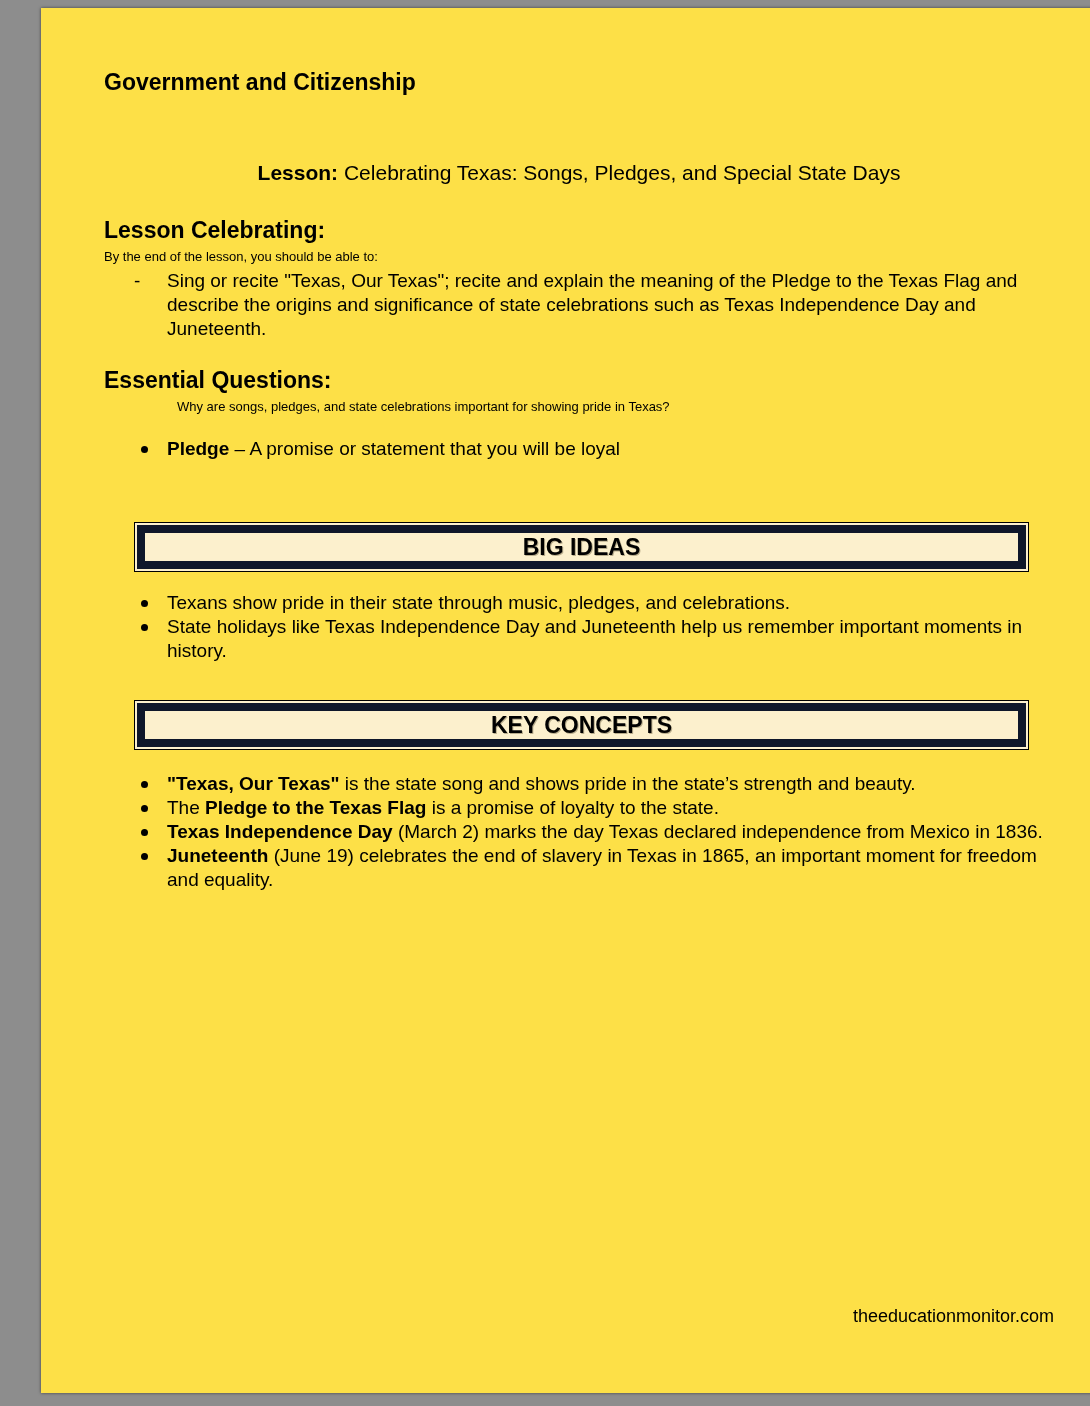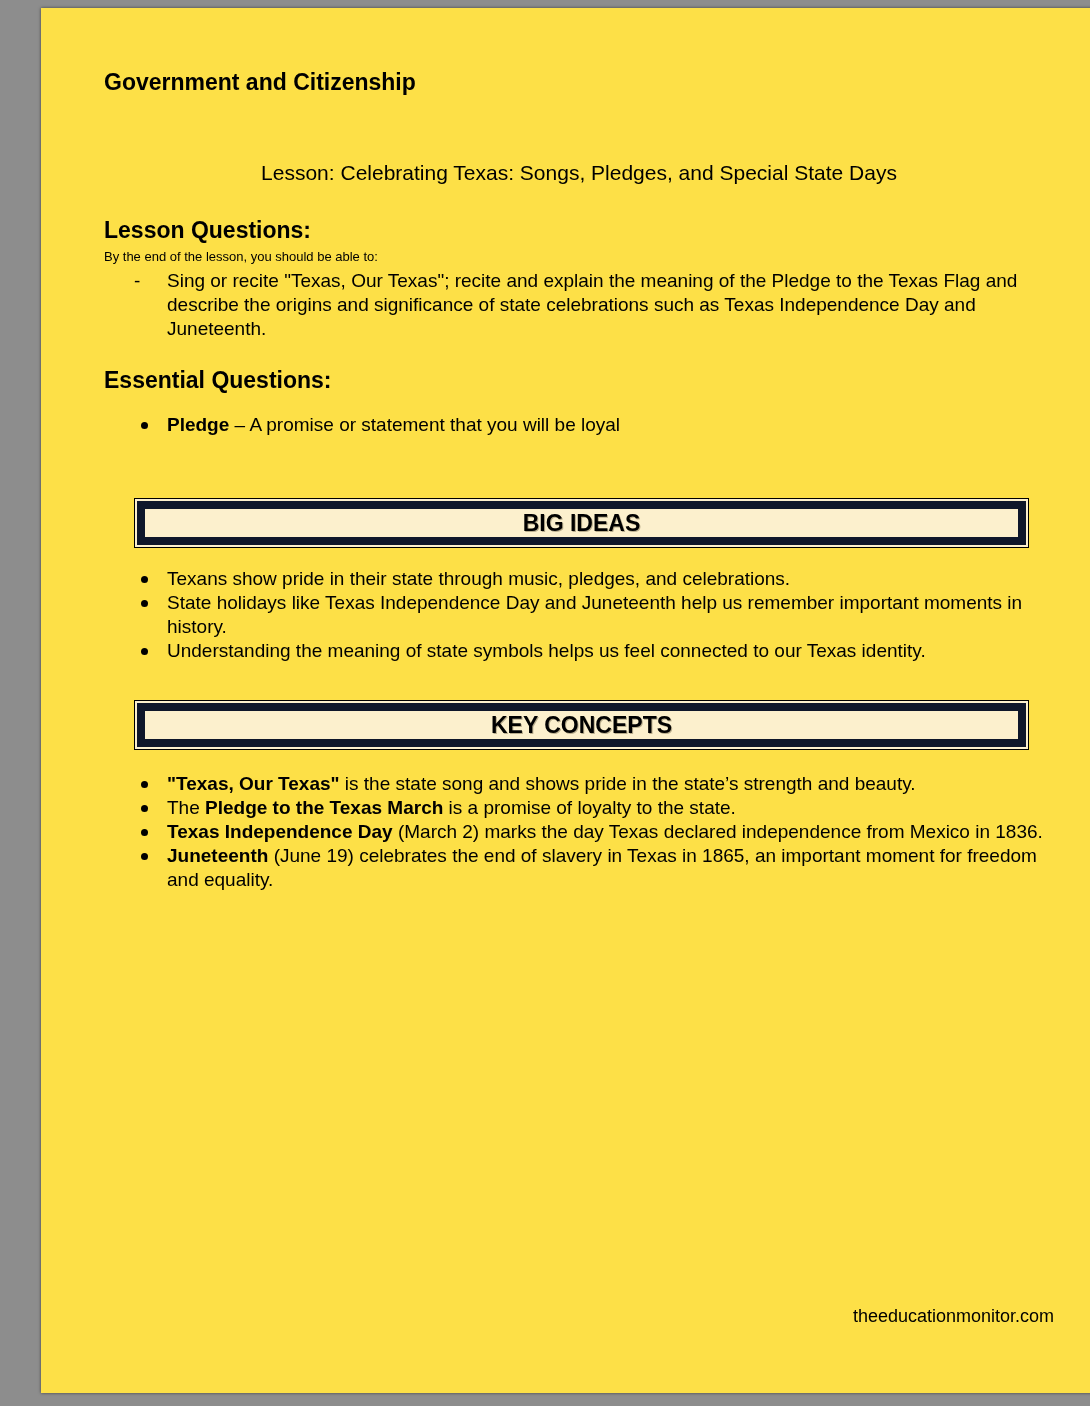--- a/index.html
+++ b/index.html
@@ -24,21 +24,21 @@
     font-size: 23px;
     font-weight: bold;
     line-height: 30px;
   }
   .lesson-line {
     margin-top: 63px;
     font-size: 21px;
     line-height: 26px;
     text-align: center;
   }
-  .lesson-line .lesson-label { font-weight: normal; }
+  .lesson-line .lesson-label { font-weight: bold; }
   h2.section-heading {
     font-size: 23px;
     font-weight: bold;
     line-height: 30px;
   }
   .mt-objectives { margin-top: 29px; }
   .mt-essential  { margin-top: 24px; }
   .mt-vocab      { margin-top: 23px; }
   p.body-text {
     font-size: 13px;
@@ -103,67 +103,64 @@
 <body style="background: rgb(141, 141, 141);">
 
 <div class="page">
 
   <h1 class="course-title">Government and Citizenship</h1>
 
   <div class="lesson-line">
     <span class="lesson-label">Lesson:</span><span> Celebrating Texas: Songs, Pledges, and Special State Days</span>
   </div>
 
-  <h2 class="section-heading mt-objectives">Lesson Questions:</h2>
+  <h2 class="section-heading mt-objectives">Lesson Celebrating:</h2>
   <p class="body-text">By the end of the lesson, you should be able to:</p>
   <ul class="doc-list">
     <li>
       <span class="marker">-</span>
       <span>Sing or recite "Texas, Our Texas"; recite and explain the meaning of the Pledge to the Texas Flag and describe the origins and significance of state celebrations such as Texas Independence Day and Juneteenth.</span>
     </li>
   </ul>
 
   <h2 class="section-heading mt-essential">Essential Questions:</h2>
+  <p class="body-text question-indent">Why are songs, pledges, and state celebrations important for showing pride in Texas?</p>
 
   <ul class="doc-list vocab-list">
     <li>
       <span class="bullet-dot"></span>
       <strong>Pledge</strong><span> – A promise or statement that you will be loyal</span>
     </li>
   </ul>
 
   <div class="banner banner-big" style="background: rgb(252, 240, 205);">
     <div class="banner-inner" style="background: rgb(252, 240, 205);">BIG IDEAS</div>
   </div>
   <ul class="doc-list big-ideas-list">
     <li>
       <span class="bullet-dot"></span>
       <span>Texans show pride in their state through music, pledges, and celebrations.</span>
     </li>
     <li>
       <span class="bullet-dot"></span>
       <span>State holidays like Texas Independence Day and Juneteenth help us remember important moments in history.</span>
     </li>
-    <li>
-      <span class="bullet-dot"></span>
-      <span>Understanding the meaning of state symbols helps us feel connected to our Texas identity.</span>
-    </li>
   </ul>
 
   <div class="banner banner-key" style="background: rgb(252, 240, 205);">
     <div class="banner-inner" style="background: rgb(252, 240, 205);">KEY CONCEPTS</div>
   </div>
   <ul class="doc-list key-concepts-list">
     <li>
       <span class="bullet-dot"></span>
       <span></span><strong>"Texas, Our Texas"</strong><span> is the state song and shows pride in the state’s strength and beauty.</span>
     </li>
     <li>
       <span class="bullet-dot"></span>
-      <span>The </span><strong>Pledge to the Texas March</strong><span> is a promise of loyalty to the state.</span>
+      <span>The </span><strong>Pledge to the Texas Flag</strong><span> is a promise of loyalty to the state.</span>
     </li>
     <li>
       <span class="bullet-dot"></span>
       <span></span><strong>Texas Independence Day</strong><span> (March 2) marks the day Texas declared independence from Mexico in 1836.</span>
     </li>
     <li>
       <span class="bullet-dot"></span>
       <span></span><strong>Juneteenth</strong><span> (June 19) celebrates the end of slavery in Texas in 1865, an important moment for freedom and equality.</span>
     </li>
   </ul>

